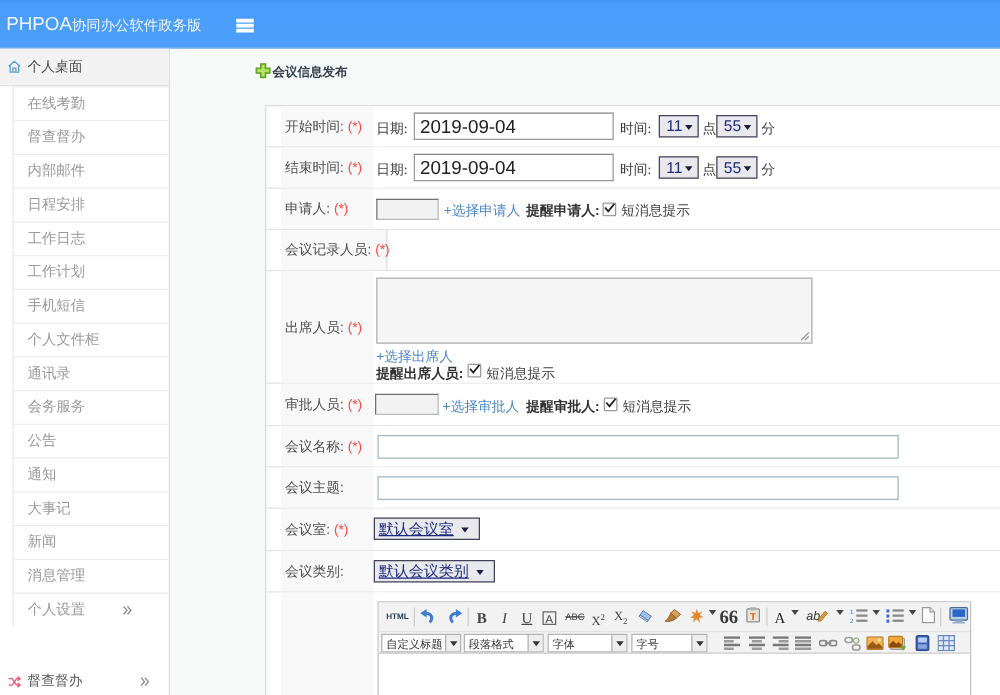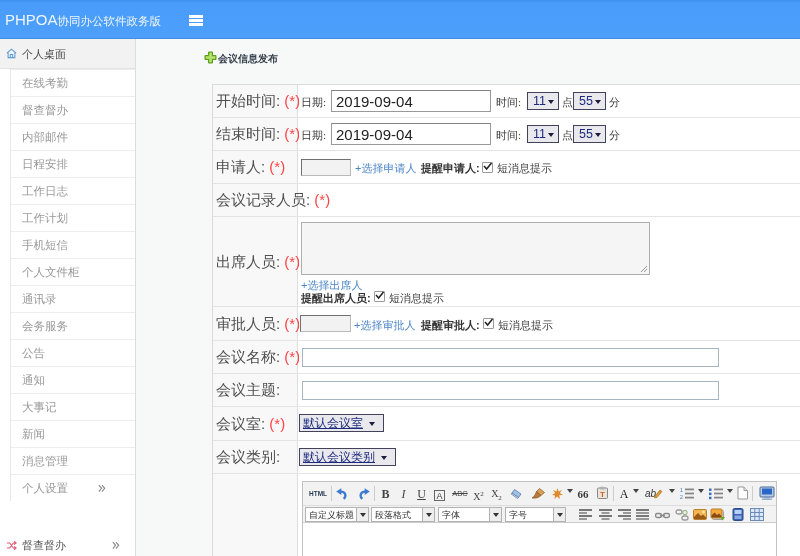--- a/index.html
+++ b/index.html
@@ -17,21 +17,21 @@
 .s-ico{position:absolute;left:6px;top:50%;margin-top:-5.5px;width:11px;height:11px;}
 .chev{position:absolute;right:14px;top:50%;margin-top:-5px;width:9px;height:10px;}
 #smenu{margin-left:10px;border-left:1px solid #e8e8e8;}
 #smenu div{height:27px;line-height:27.5px;border-top:1px solid #ededed;color:#999;font-size:11.5px;padding-left:11px;position:relative;}
 
 #cont{position:absolute;left:136px;top:39px;width:664px;height:517px;background:#f7f8f8;}
 #title{position:absolute;left:68px;top:8px;height:24px;line-height:24px;font-size:10px;font-weight:bold;color:#36414d;}
 #title svg{vertical-align:-2px;margin-right:1px;}
 #tbl{position:absolute;left:76px;top:45px;width:588px;border-top:1px solid #dadada;border-left:1px solid #dadada;background:#fff;}
 .row{position:relative;border-bottom:1px solid #e4e4e4;}
-.lbl{position:absolute;left:0;top:0;bottom:0;width:85px;background:#f8f8f8;border-right:1px solid #ddd;color:#4f4f4f;font-size:15px;}
+.lbl{position:absolute;left:12px;top:0;bottom:0;width:85px;background:#f8f8f8;border-right:1px solid #ddd;color:#4f4f4f;font-size:11px;}
 .lbl i{font-style:normal;position:absolute;left:3px;top:50%;transform:translateY(-50%);white-space:nowrap;}
 .lbl em{font-style:normal;color:#f44;}
 .fld{position:absolute;left:86px;top:0;right:0;bottom:0;background:#fff;font-size:11px;color:#333;}
 .in3d{position:absolute;background:#f2f2f2;border:1px solid #b9b9b9;border-top-color:#707070;border-left-color:#707070;}
 .lnk{color:#4c86c6;position:absolute;white-space:nowrap;}
 .bld{font-weight:bold;color:#333;position:absolute;white-space:nowrap;}
 .cb{position:absolute;width:10.5px;height:10.5px;background:#fff;border:1px solid #9a9a9a;border-radius:1px;}
 .cb svg{position:absolute;left:-1px;top:-2.5px;}
 .plain{position:absolute;white-space:nowrap;color:#3c3c3c;font-family:Liberation Serif, serif;}
 .sel{position:absolute;background:#e9e9ed;border:1px solid #42425a;color:#1e2a7e;text-align:left;}
@@ -248,21 +248,21 @@
                   <path d="M3 6 L9.5 10.5 L8.7 11.5 L2.2 7 Z" fill="#e8e8f0" stroke="#5a7aa8" stroke-width=".8"></path>
                 </svg></span>
             <span class="ti" style="left:227px;width:16px;"><svg width="15" height="13" viewBox="0 0 15 13" style="vertical-align:-2px;">
                   <path d="M8.5 1.5 L13.5 5.5 L10 8.5 L5.5 4.5 Z" fill="#d9a05a" stroke="#8a5a28" stroke-width=".7"></path>
                   <path d="M5.5 4.5 L10 8.5 C8 10.5 5 11.5 1 11 C3.5 9.5 4.5 7 5.5 4.5 Z" fill="#b87a34" stroke="#8a5a28" stroke-width=".7"></path>
                 </svg></span>
             <span class="ti" style="left:247px;width:15px;"><svg width="13" height="13" viewBox="0 0 13 13" style="vertical-align:-2px;">
                   <path d="M6.5 1 L7.6 4.6 L11 3 L8.8 6 L12 8 L8.2 8.2 L9 12 L6 9.4 L3.5 12 L4 8.4 L1 8 L4.2 6 L2 3 L5.4 4.4 Z" fill="#e08a2e"></path>
                 </svg></span>
             <span class="ti" style="left:261px;width:10px;"><span class="ab"></span></span>
-            <span class="ti" style="left:272px;width:16px;font-size:11px;font-weight:bold;font-family:'Liberation Serif',serif;color:#3a3a3a;">66</span>
+            <span class="ti" style="left:272px;width:16px;font-size:15px;font-weight:bold;font-family:'Liberation Serif',serif;color:#3a3a3a;">66</span>
             <span class="ti" style="left:291px;width:16px;"><svg width="13" height="14" viewBox="0 0 13 14" style="vertical-align:-2px;">
                   <rect x="1.5" y="2" width="10" height="10.5" rx="1" fill="#e8e4dc" stroke="#8a8a8a"></rect>
                   <rect x="4" y="0.8" width="5" height="2.6" rx="1" fill="#b0b0b0"></rect>
                   <text x="6.5" y="11" font-size="8" text-anchor="middle" fill="#d86010" font-weight="bold">T</text>
                 </svg></span>
             <span class="tsep" style="left:310px;"></span>
             <span class="ti" style="left:314px;width:14px;font-size:12px;font-family:'Liberation Serif',serif;color:#222;">A</span>
             <span class="ti" style="left:327px;width:10px;"><span class="ab"></span></span>
             <span class="ti" style="left:340px;width:22px;"><svg width="20" height="13" viewBox="0 0 20 13" style="vertical-align:-2px;">
                   <text x="1" y="10" font-size="10" font-style="italic" fill="#333">ab</text>

